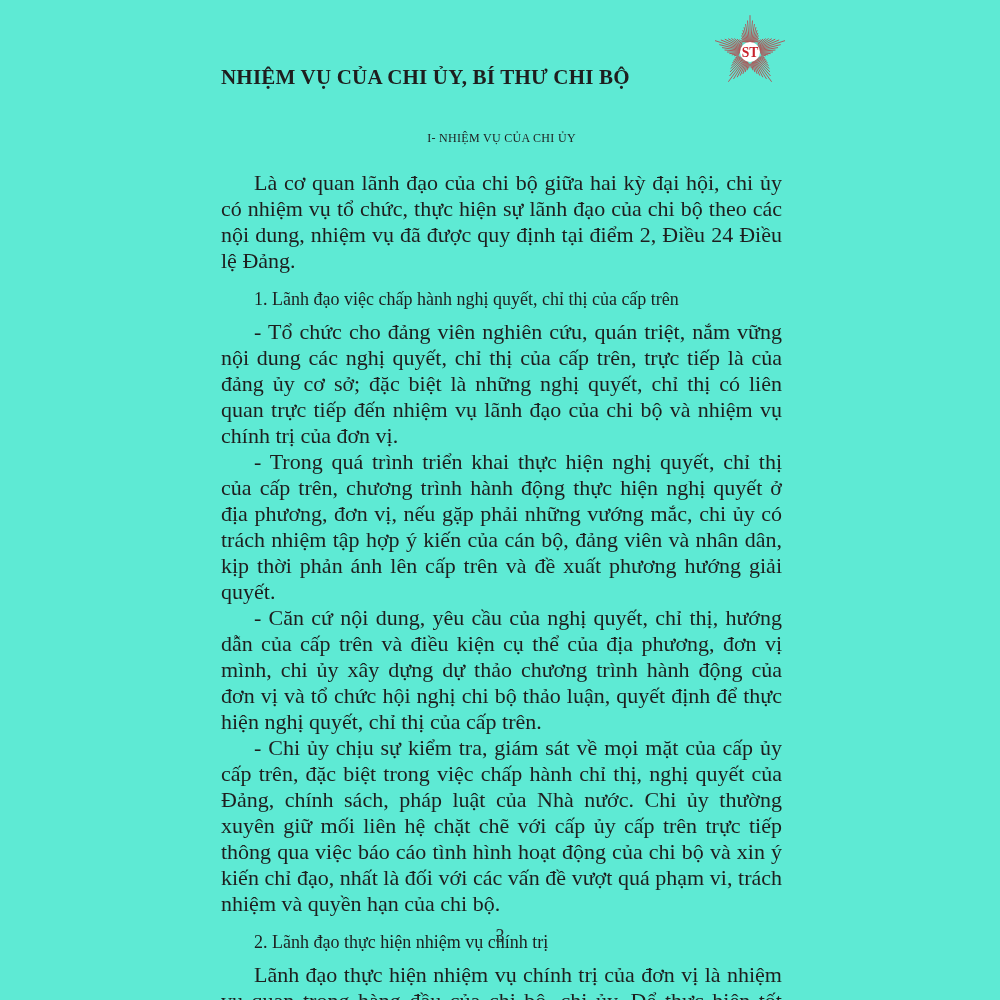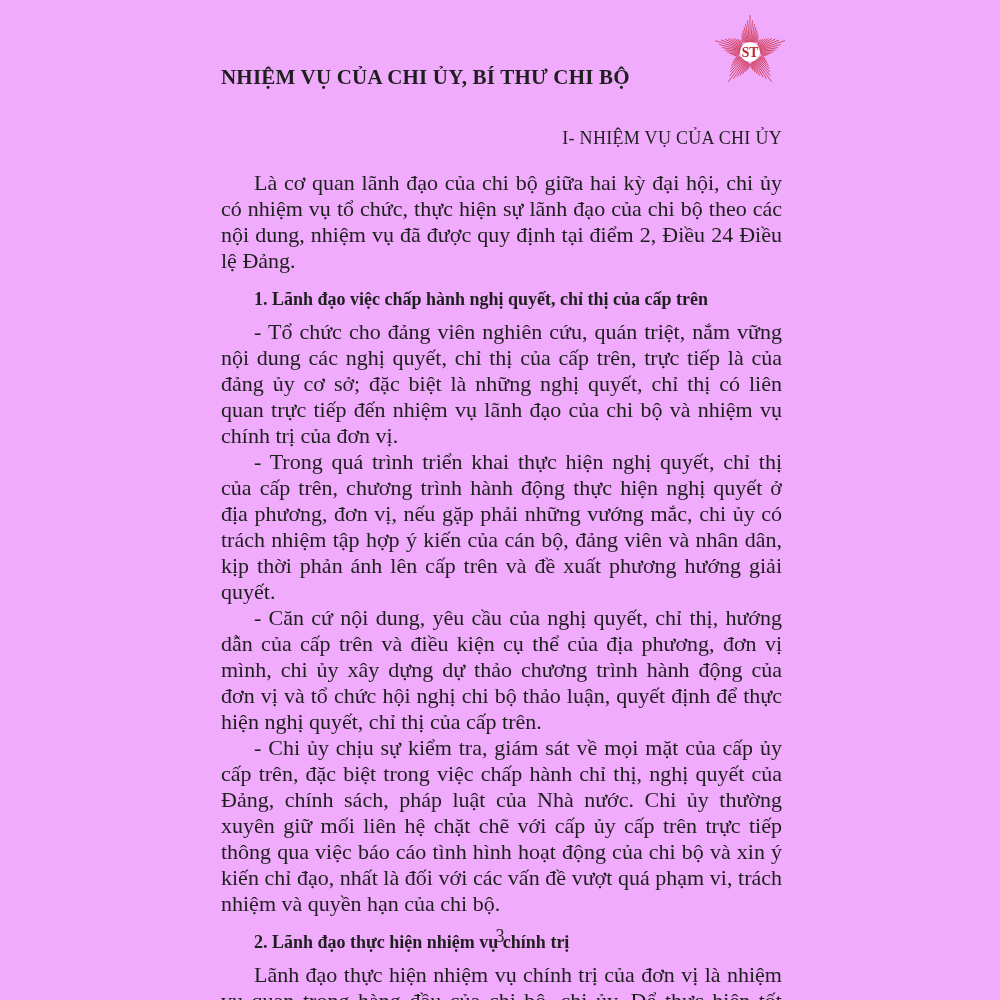--- a/index.html
+++ b/index.html
@@ -4,21 +4,21 @@
 <style>
   html, body {
     margin: 0;
     padding: 0;
     background: #ffffff;
   }
   .page {
     position: relative;
     width: 1000px;
     height: 1000px;
-    background: #f0abfc;
+    background: #5eead4;
     overflow: hidden;
     font-family: "Liberation Serif", "DejaVu Serif", serif;
     color: #1e1e1e;
   }
   .logo {
     position: absolute;
     top: 12px;
     left: 710px;
     width: 80px;
     height: 80px;
@@ -32,37 +32,37 @@
   }
   .doc-title {
     font-size: 21px;
     font-weight: bold;
     text-align: left;
     letter-spacing: 0.2px;
     margin: 0 0 36px 0;
     line-height: 26px;
   }
   .section-heading {
-    font-size: 18px;
+    font-size: 12px;
     font-weight: normal;
-    text-align: right;
+    text-align: center;
     margin: 0 0 20px 0;
     line-height: 24px;
     letter-spacing: 0.3px;
   }
   .para {
     margin: 0;
     font-size: 22px;
     line-height: 26px;
     text-align: justify;
     text-indent: 33px;
   }
   .sub-heading {
     font-size: 18px;
-    font-weight: bold;
+    font-weight: normal;
     margin: 12px 0 7px 0;
     line-height: 26px;
     text-indent: 33px;
   }
   .page-number {
     position: absolute;
     top: 926px;
     left: 0;
     width: 100%;
     text-align: center;

